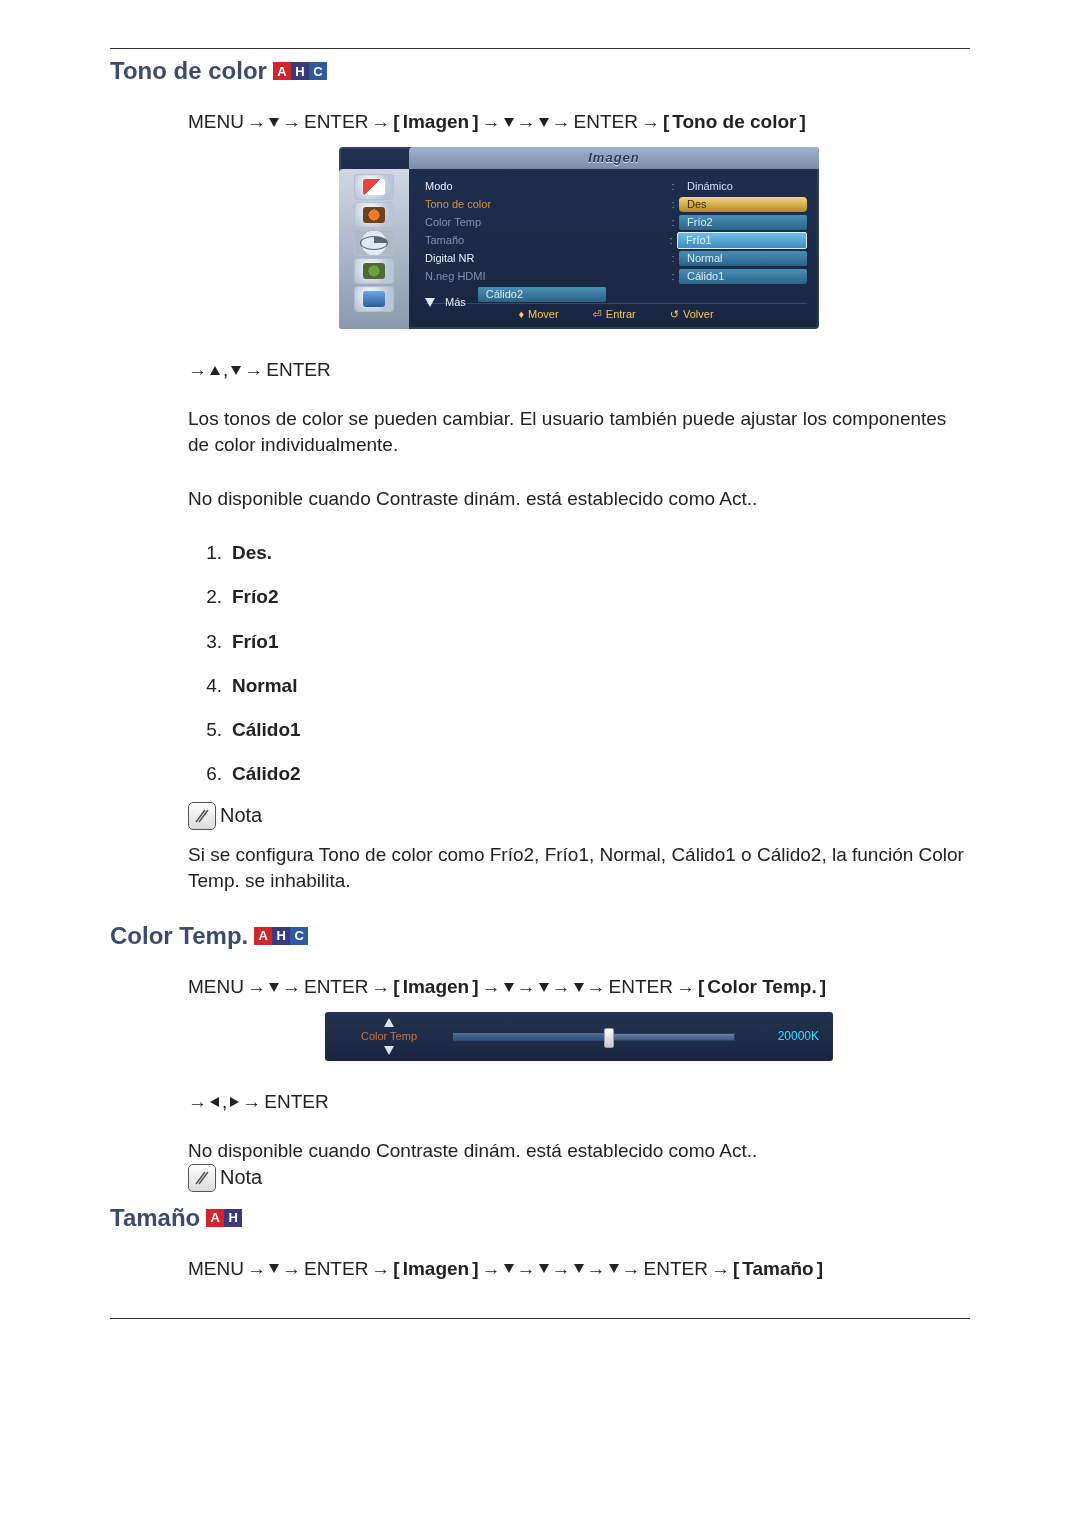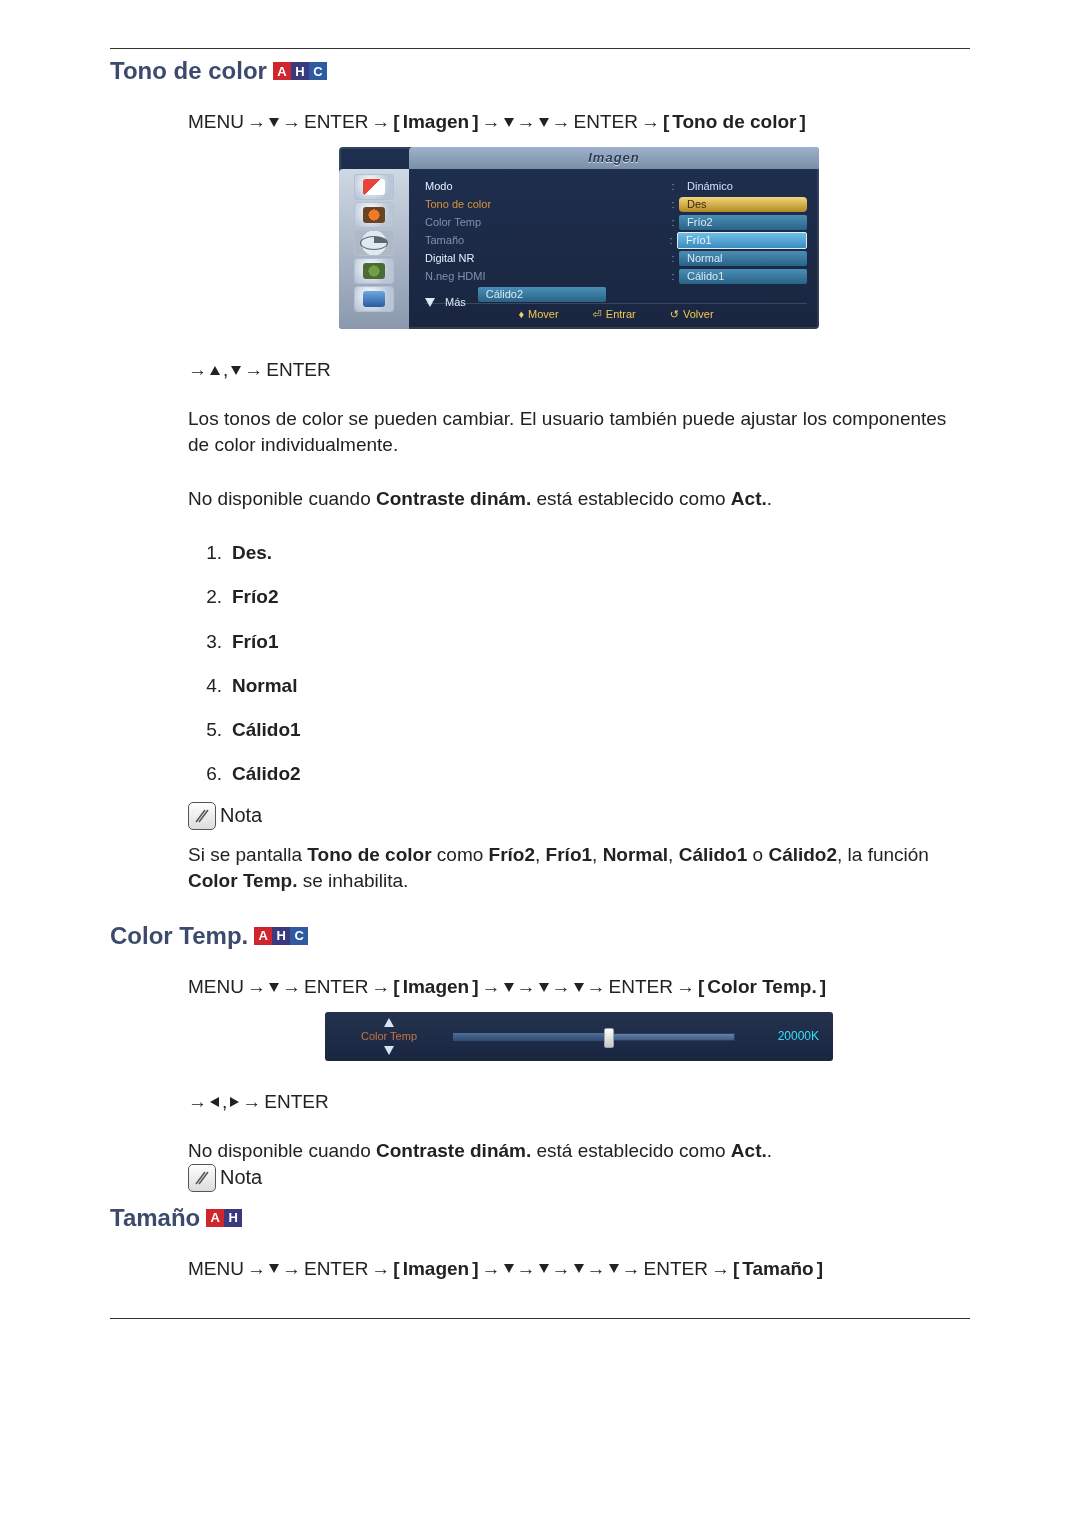--- a/index.html
+++ b/index.html
@@ -274,21 +274,21 @@
     border:1px solid #9aa4ad;
     border-radius:2px;
   }
   .slider-val { width:70px; text-align:right; color:#36e0ff; font-size:12px; }
 
   .footer-rule {
     border:none;
     border-top:1.5px solid #333;
     margin: 36px 0 6px 0;
   }
-  strong, .bold-inline { font-weight:700; }
+  strong, .bold-inline { font-weight:400; }
 </style>
 </head>
 <body>
 
 <div class="page">
 
   <hr class="header-rule">
 
   <div class="section-heading">
     <span class="label">Tono de color</span>
@@ -419,21 +419,21 @@
     <div class="note-line">
       <span class="note-icon">
         <svg viewBox="0 0 24 24">
             <path d="M4 20 L16 4 M8 20 L20 4" stroke="#555" stroke-width="2" fill="none"></path>
           </svg>
       </span>
       <span style="font-size:20px;">Nota</span>
     </div>
 
     <p class="paragraph">
-      <span>Si se pantalla </span><strong>Tono de color</strong><span> como </span><strong>Frío2</strong><span>, </span><strong>Frío1</strong><span>, </span><strong>Normal</strong><span>, </span><strong>Cálido1</strong><span> o </span><strong>Cálido2</strong><span>, la función </span><strong>Color Temp.</strong><span> se inhabilita.</span>
+      <span>Si se configura </span><strong>Tono de color</strong><span> como </span><strong>Frío2</strong><span>, </span><strong>Frío1</strong><span>, </span><strong>Normal</strong><span>, </span><strong>Cálido1</strong><span> o </span><strong>Cálido2</strong><span>, la función </span><strong>Color Temp.</strong><span> se inhabilita.</span>
     </p>
   </div>
 
   <div class="section-heading">
     <span class="label">Color Temp.</span>
     <span class="ahc-badges">
       <span class="badge-a">A</span>
       <span class="badge-h">H</span>
       <span class="badge-c">C</span>
     </span>

